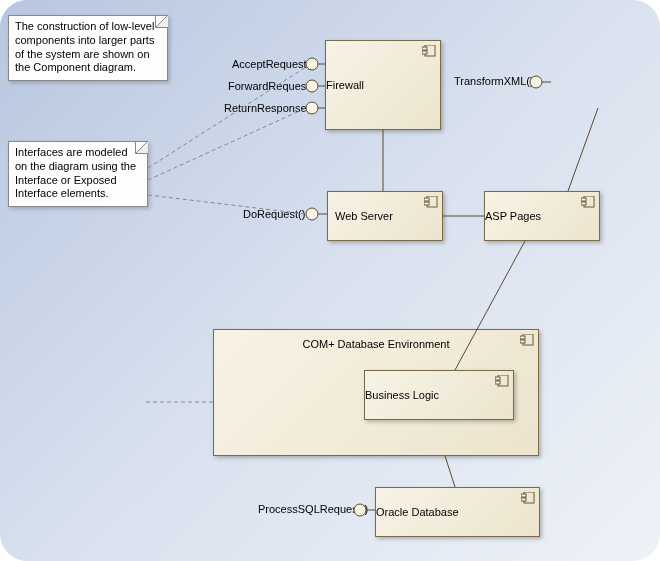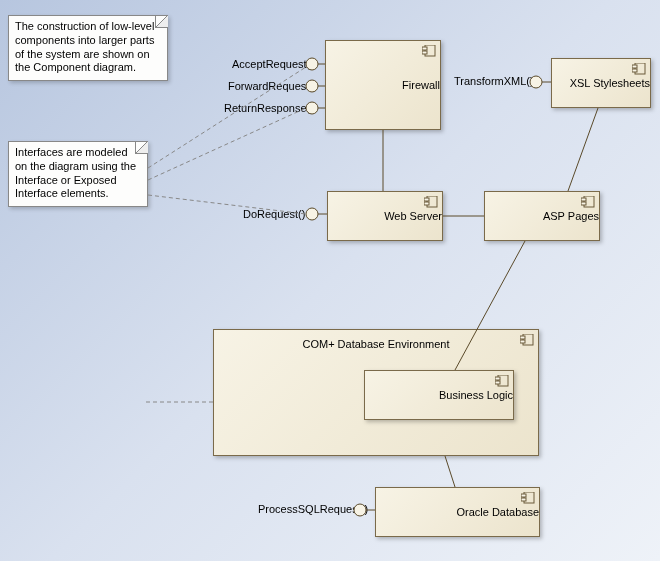--- a/index.html
+++ b/index.html
@@ -7,30 +7,31 @@
     width: 660px; height: 561px;
     font-family: Arial, Helvetica, sans-serif;
     font-size: 11px;
     color: #000;
     overflow: hidden;
   }
   .canvas {
     position: relative;
     width: 660px; height: 561px;
     background: linear-gradient(135deg, #b7c6df 0%, #d9e1ef 50%, #eef2f8 100%);
+    border-radius: 27px;
   }
   .comp {
     position: absolute;
     background: linear-gradient(135deg, #f7f3e5 0%, #ece4cd 100%);
     border: 1px solid #7a6a4a;
     box-shadow: 2px 2px 4px rgba(0,0,0,0.25);
     box-sizing: border-box;
     display: flex;
     align-items: center;
-    justify-content: flex-end;
+    justify-content: flex-start;
     text-align: center;
   }
   .comp.large {
     align-items: flex-start;
     justify-content: center;
     padding-top: 8px;
   }
   .comp-icon {
     position: absolute;
     top: 4px; right: 4px;
@@ -80,28 +81,20 @@
 
   <div class="comp" style="left:325px; top:40px; width:116px; height:90px;">
     <span>Firewall</span>
     <svg class="comp-icon">
         <rect x="3" y="0" width="10" height="11" fill="none" stroke="#6a5a3a"></rect>
         <rect x="0" y="2" width="5" height="3" fill="#f7f3e5" stroke="#6a5a3a"></rect>
         <rect x="0" y="6" width="5" height="3" fill="#f7f3e5" stroke="#6a5a3a"></rect>
       </svg>
   </div>
 
-  <div class="comp" style="left:551px; top:58px; width:100px; height:50px;">
-    <span>XSL Stylesheets</span>
-    <svg class="comp-icon">
-        <rect x="3" y="0" width="10" height="11" fill="none" stroke="#6a5a3a"></rect>
-        <rect x="0" y="2" width="5" height="3" fill="#f7f3e5" stroke="#6a5a3a"></rect>
-        <rect x="0" y="6" width="5" height="3" fill="#f7f3e5" stroke="#6a5a3a"></rect>
-      </svg>
-  </div>
 
   <div class="comp" style="left:327px; top:191px; width:116px; height:50px;padding-left:7px;">
     <span>Web Server</span>
     <svg class="comp-icon">
         <rect x="3" y="0" width="10" height="11" fill="none" stroke="#6a5a3a"></rect>
         <rect x="0" y="2" width="5" height="3" fill="#f7f3e5" stroke="#6a5a3a"></rect>
         <rect x="0" y="6" width="5" height="3" fill="#f7f3e5" stroke="#6a5a3a"></rect>
       </svg>
   </div>
 

